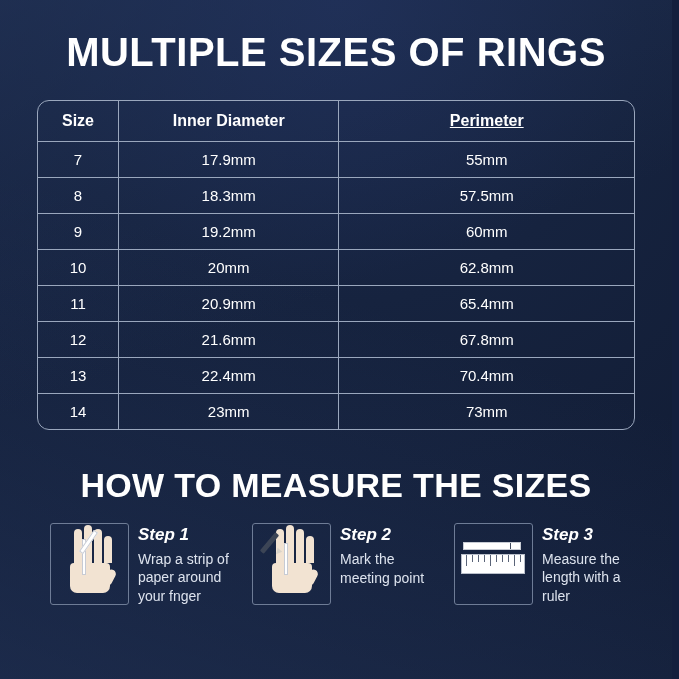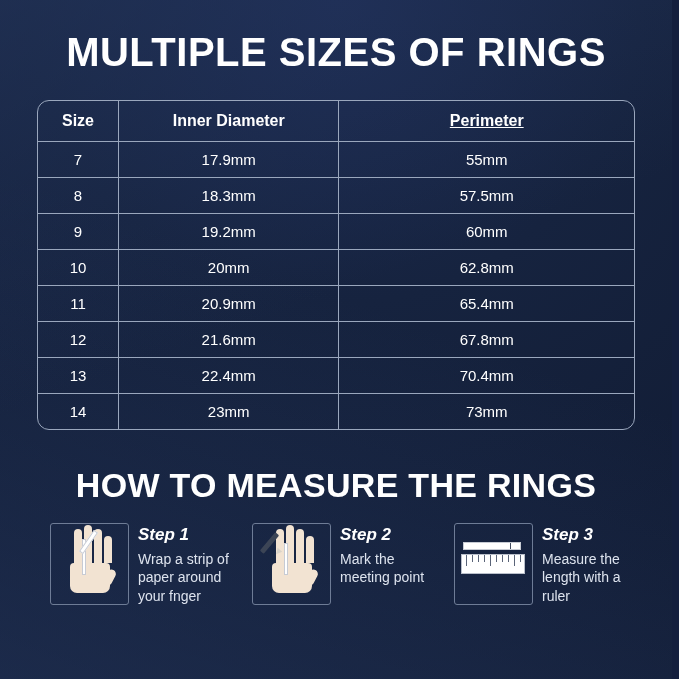--- a/index.html
+++ b/index.html
@@ -88,21 +88,21 @@
     color: #ffffff;
     font-size: 34px;
     font-weight: bold;
     margin: 36px 0 0 0;
     letter-spacing: 0.3px;
   }
 
   .steps {
     display: flex;
     justify-content: center;
-    align-items: flex-start;
+    align-items: center;
     gap: 18px;
     margin: 18px 34px 0 34px;
     padding-left: 16px;
   }
   .step {
     display: flex;
     align-items: flex-start;
     gap: 9px;
     flex: 1;
   }
@@ -272,21 +272,21 @@
           </tr>
           <tr>
             <td>14</td>
             <td>23mm</td>
             <td>73mm</td>
           </tr>
         </tbody>
       </table>
     </div>
 
-    <h2 class="subtitle">HOW TO MEASURE THE RINGS</h2>
+    <h2 class="subtitle">HOW TO MEASURE THE SIZES</h2>
 
     <div class="steps">
 
       <div class="step">
         <div class="step-figure">
           <div class="hand" style="width:58px;height:62px;">
             <div class="palm"></div>
             <div class="finger" style="left:13px; height:34px; bottom:32px;"></div>
             <div class="finger" style="left:23px; height:38px; bottom:32px;"></div>
             <div class="finger" style="left:33px; height:34px; bottom:32px;"></div>

